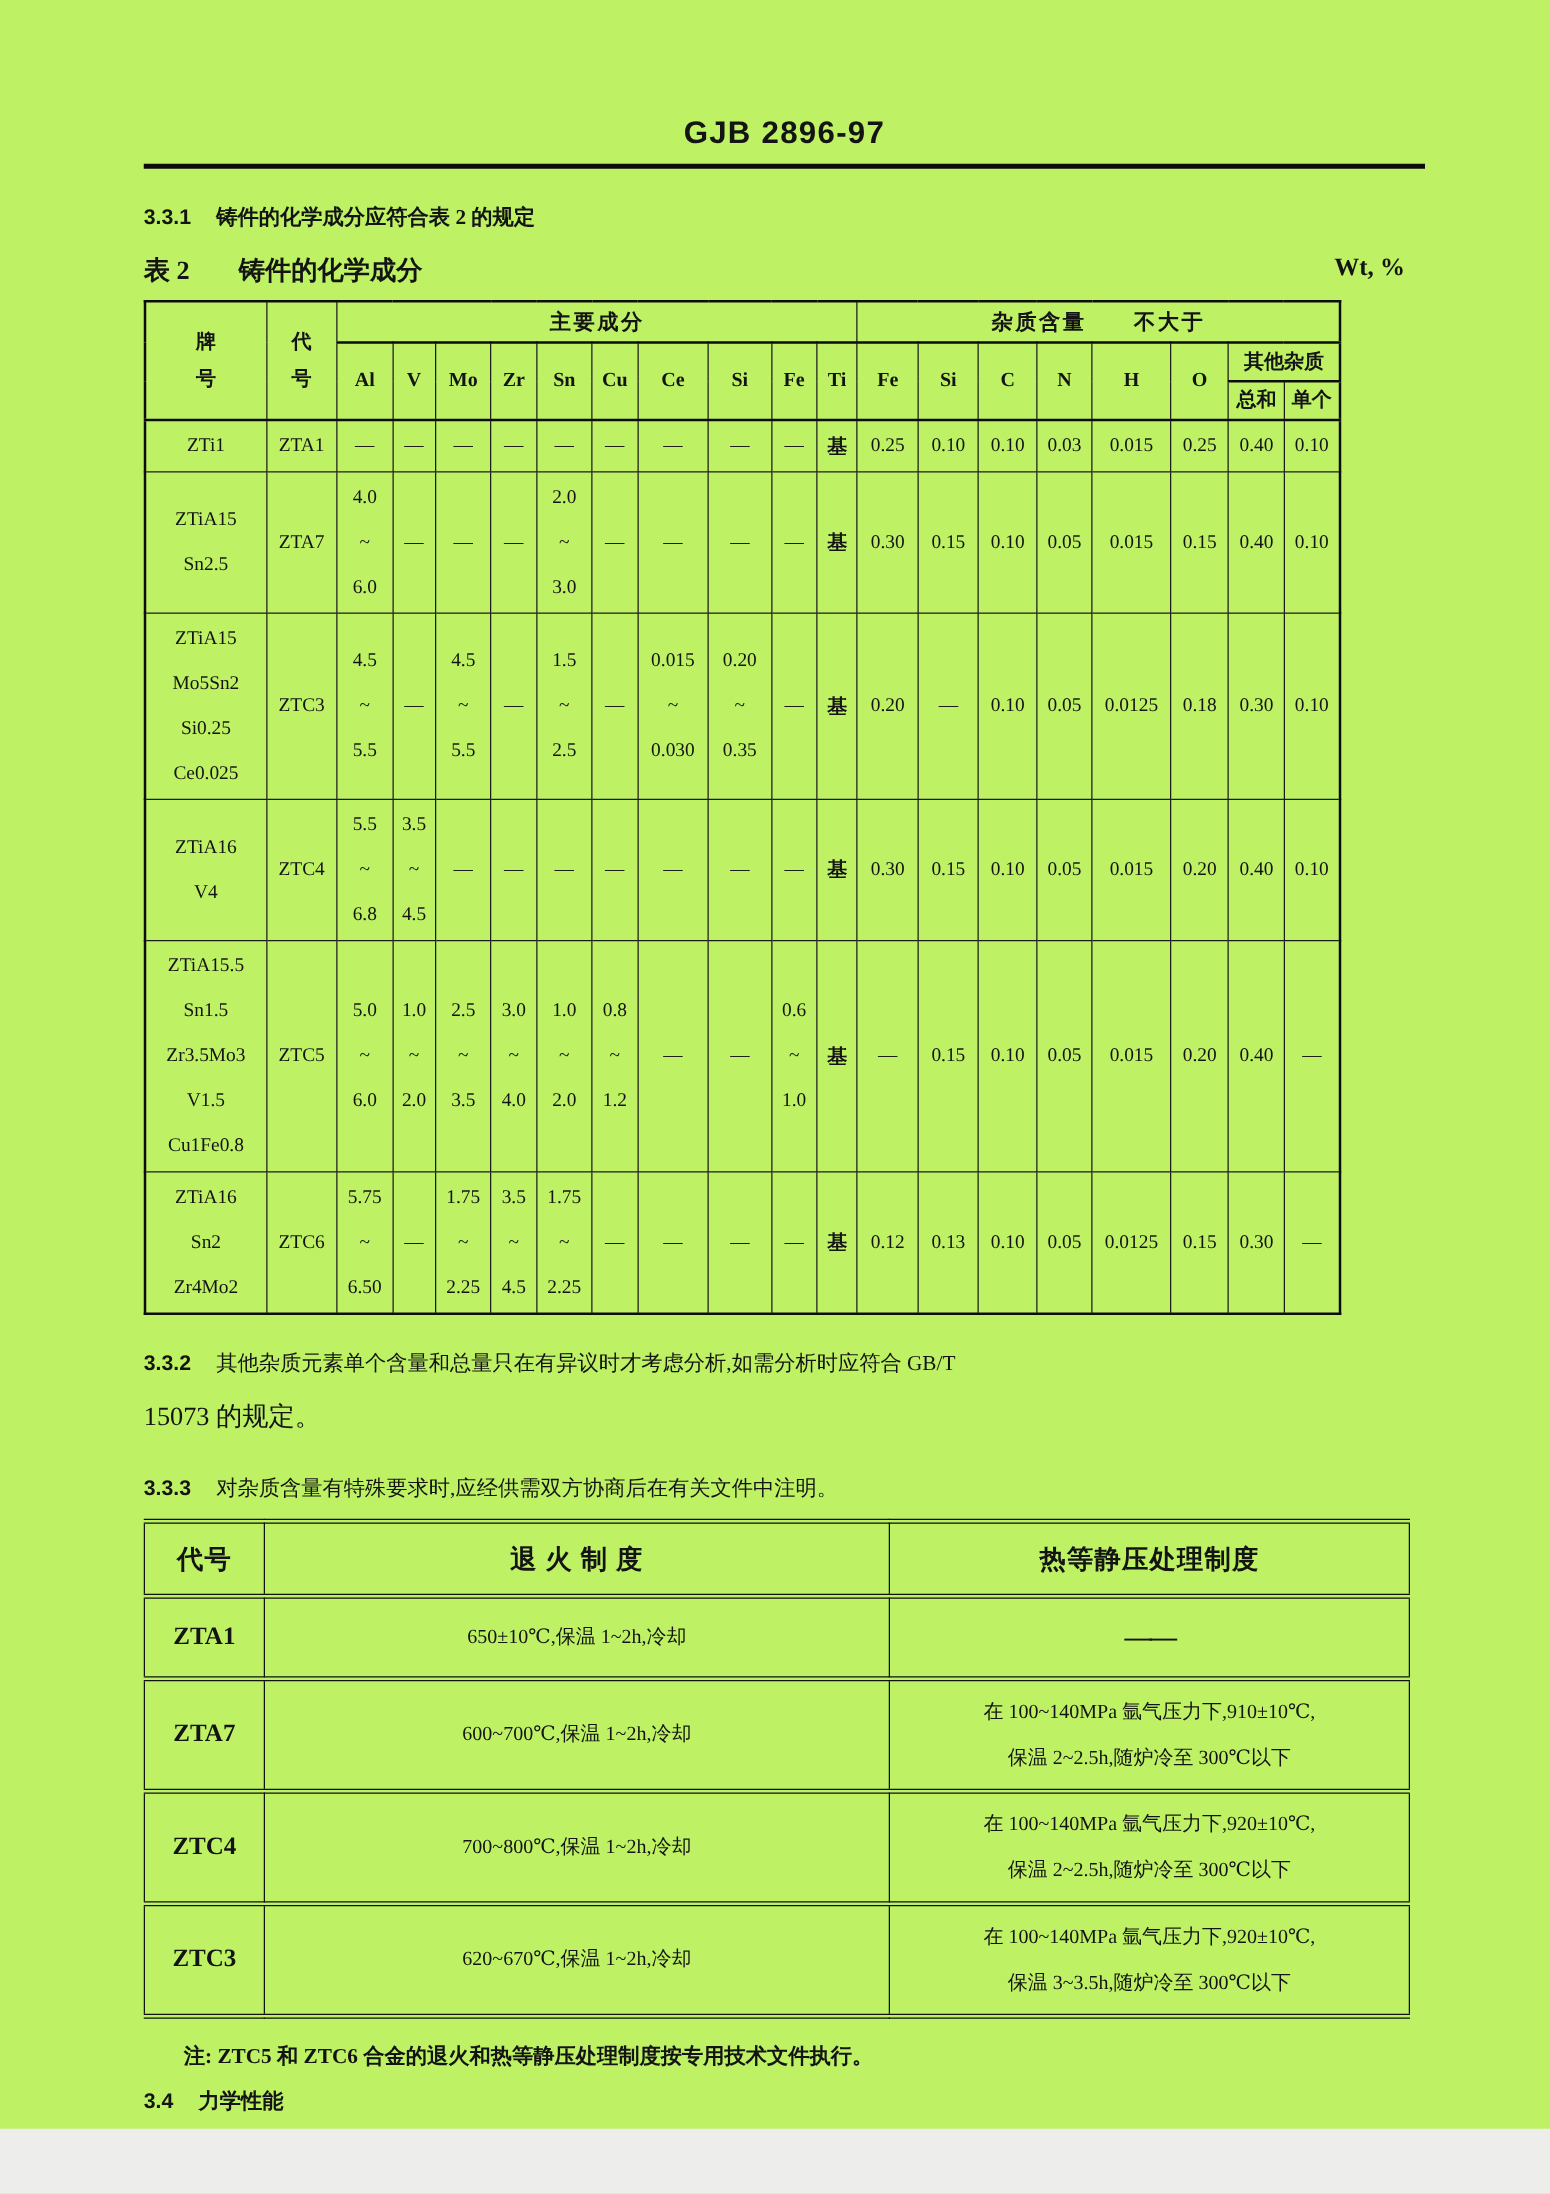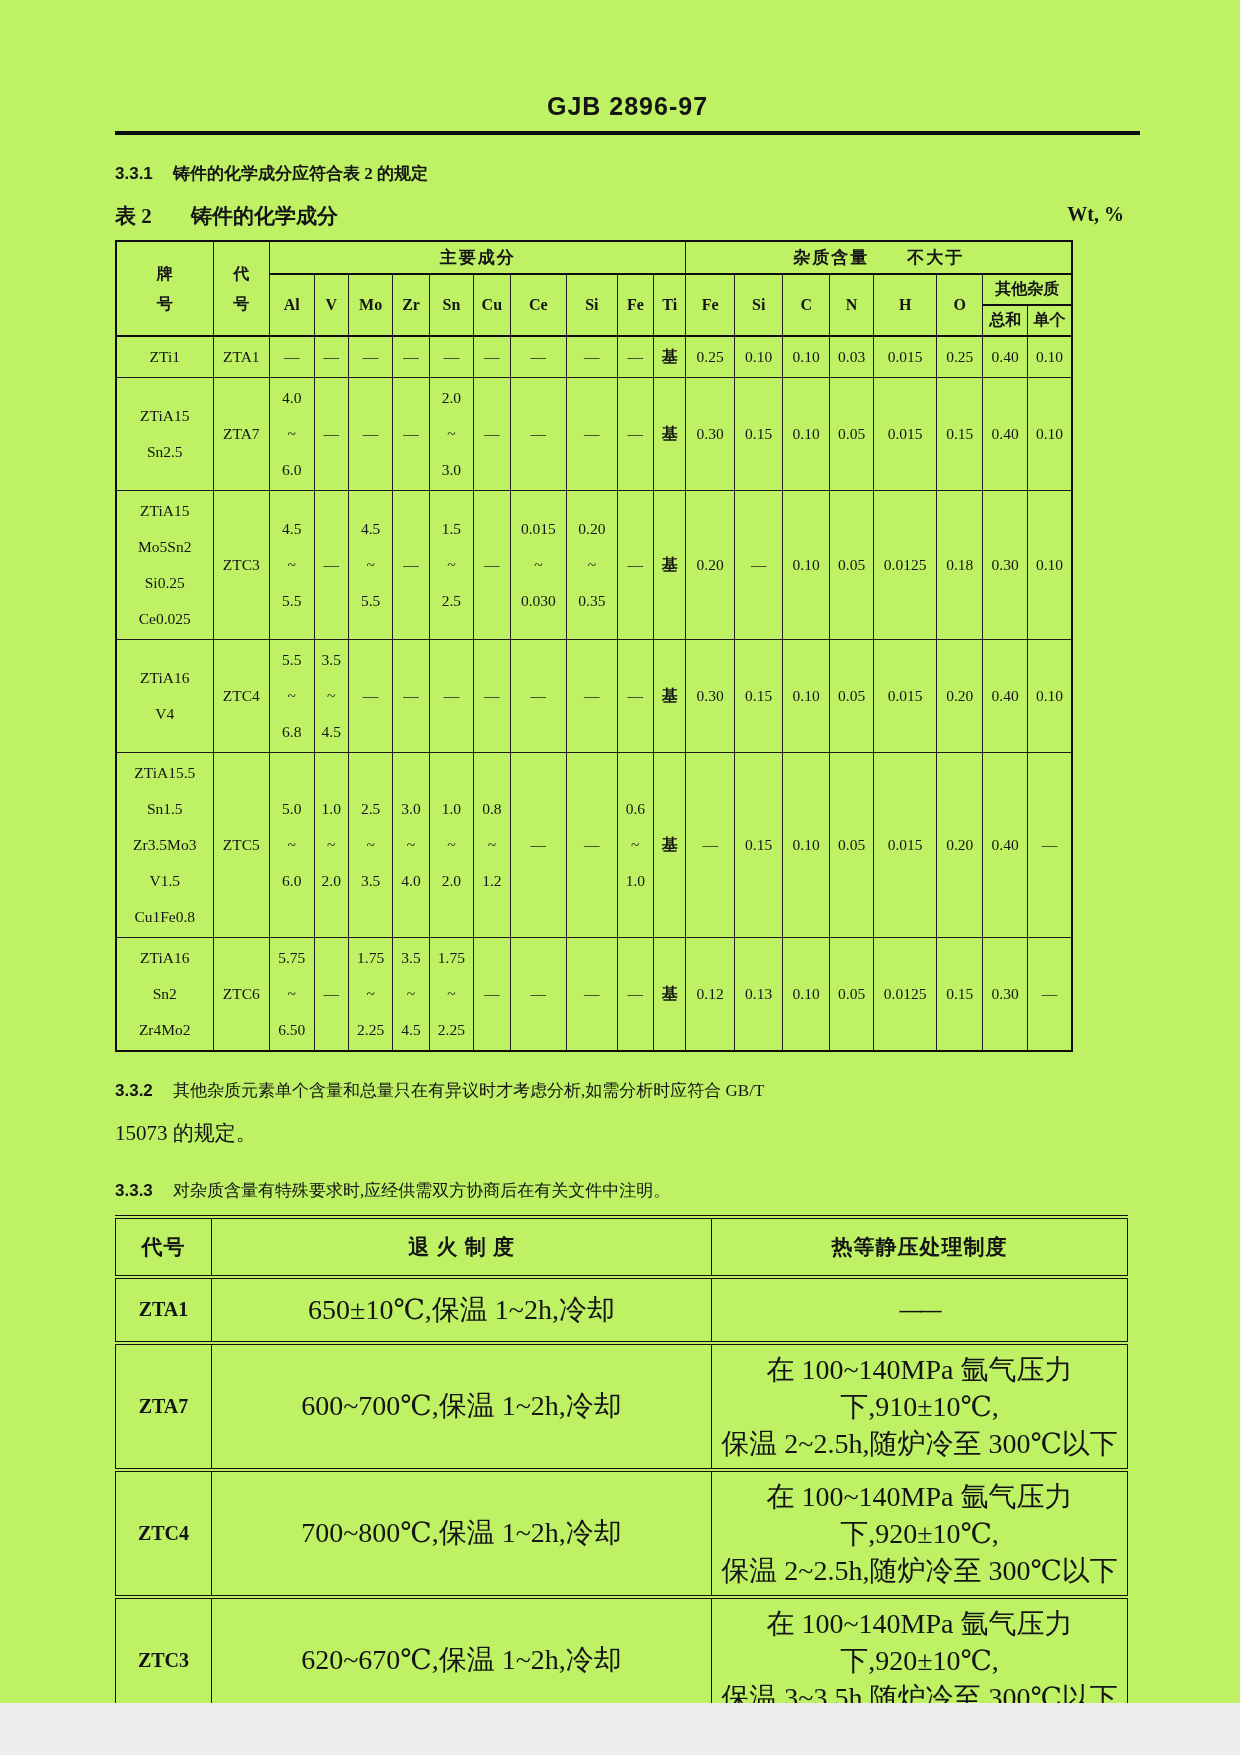--- a/index.html
+++ b/index.html
@@ -39,21 +39,21 @@
   .t2 td.base { font-weight:bold; font-size:16px; }
   .t2 td.brand { font-size:15.5px; }
 
   .t3-caption { text-align:center; font-weight:bold; font-size:21px; margin:26px 0 8px 0; }
   table.t3 { border-collapse:collapse; table-layout:fixed; width:1012px; margin-top:4px;
              border-left:1px solid #111; border-right:1px solid #111;
              border-top:4px double #0d0d0d; border-bottom:4px double #0d0d0d; }
   .t3 th, .t3 td { border-left:1px solid #111; border-right:1px solid #111; text-align:center; vertical-align:middle; }
   .t3 tr { border-bottom:4px double #111; }
   .t3 thead th { font-size:21px; font-weight:bold; height:54px; letter-spacing:1px; }
-  .t3 td { font-size:28px; }
+  .t3 td { font-size:16px; }
   .t3 td.code { font-weight:bold; font-size:20px; height:60px; }
   .t3 .ln3 { line-height:37px; }
   .t3 td.dash { font-weight:bold; letter-spacing:-2px; font-size:22px; }
 
   .note-line { font-size:17px; margin:18px 0 6px 32px; font-weight:bold; }
 </style>
 </head>
 <body>
 
 <div class="page">

